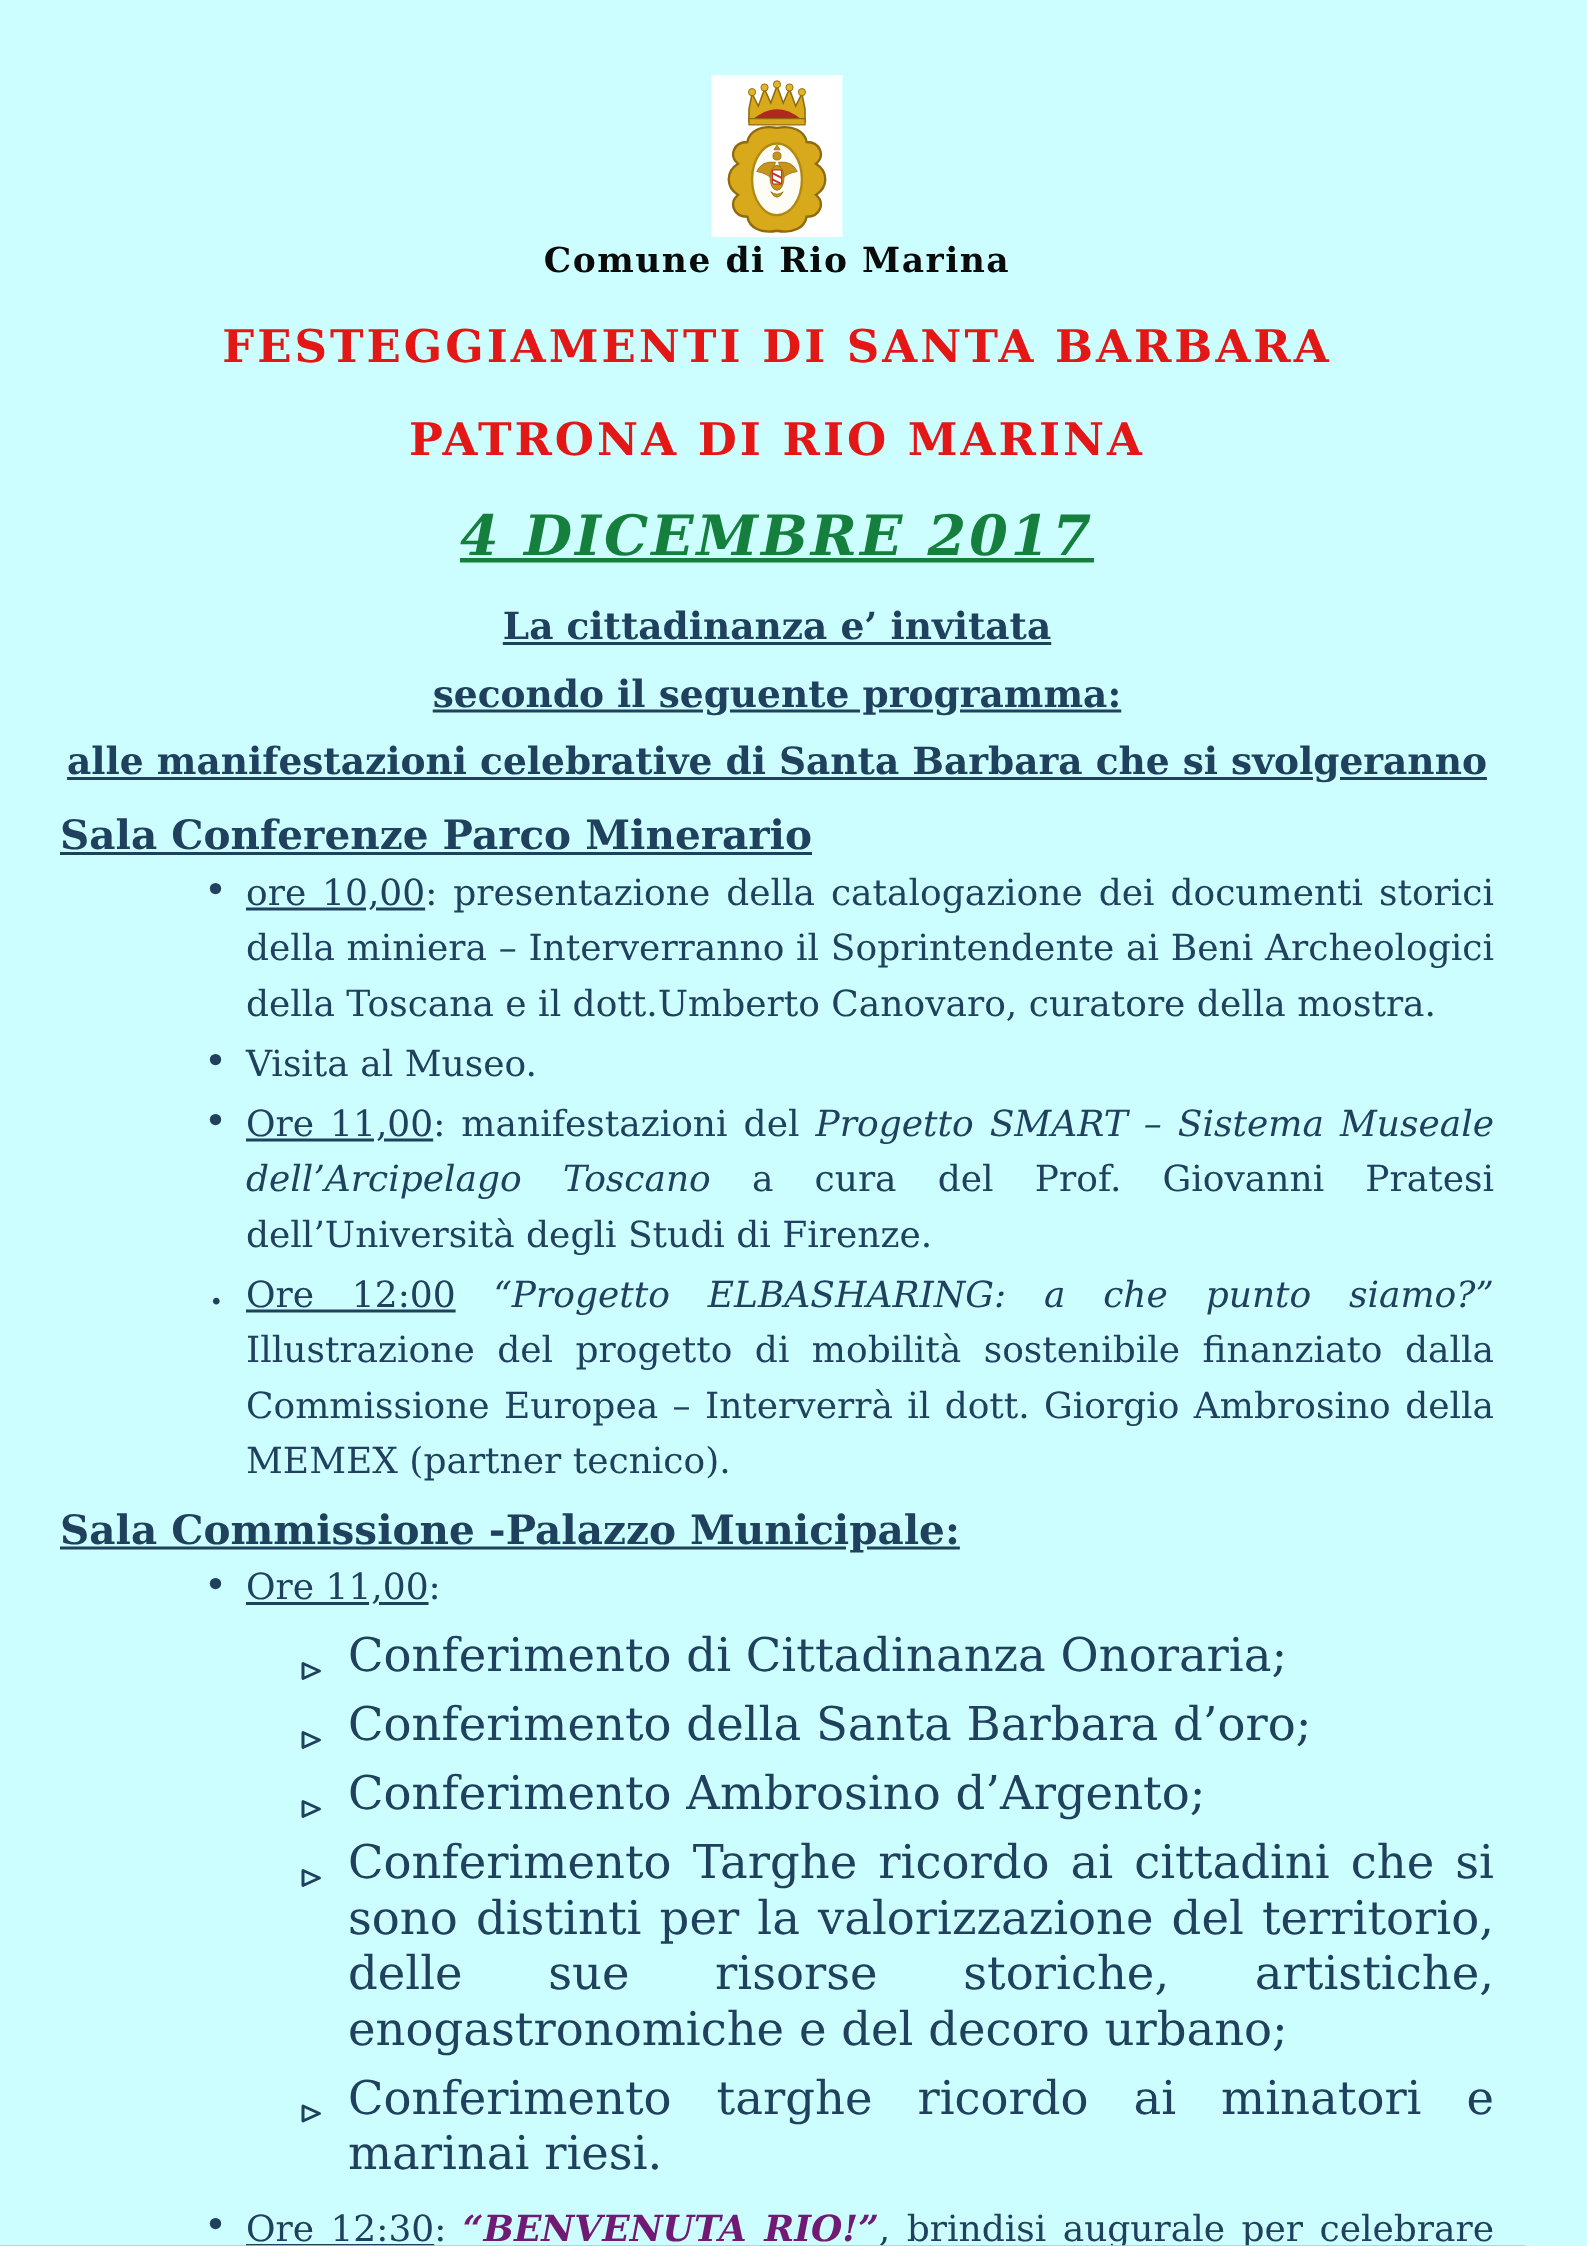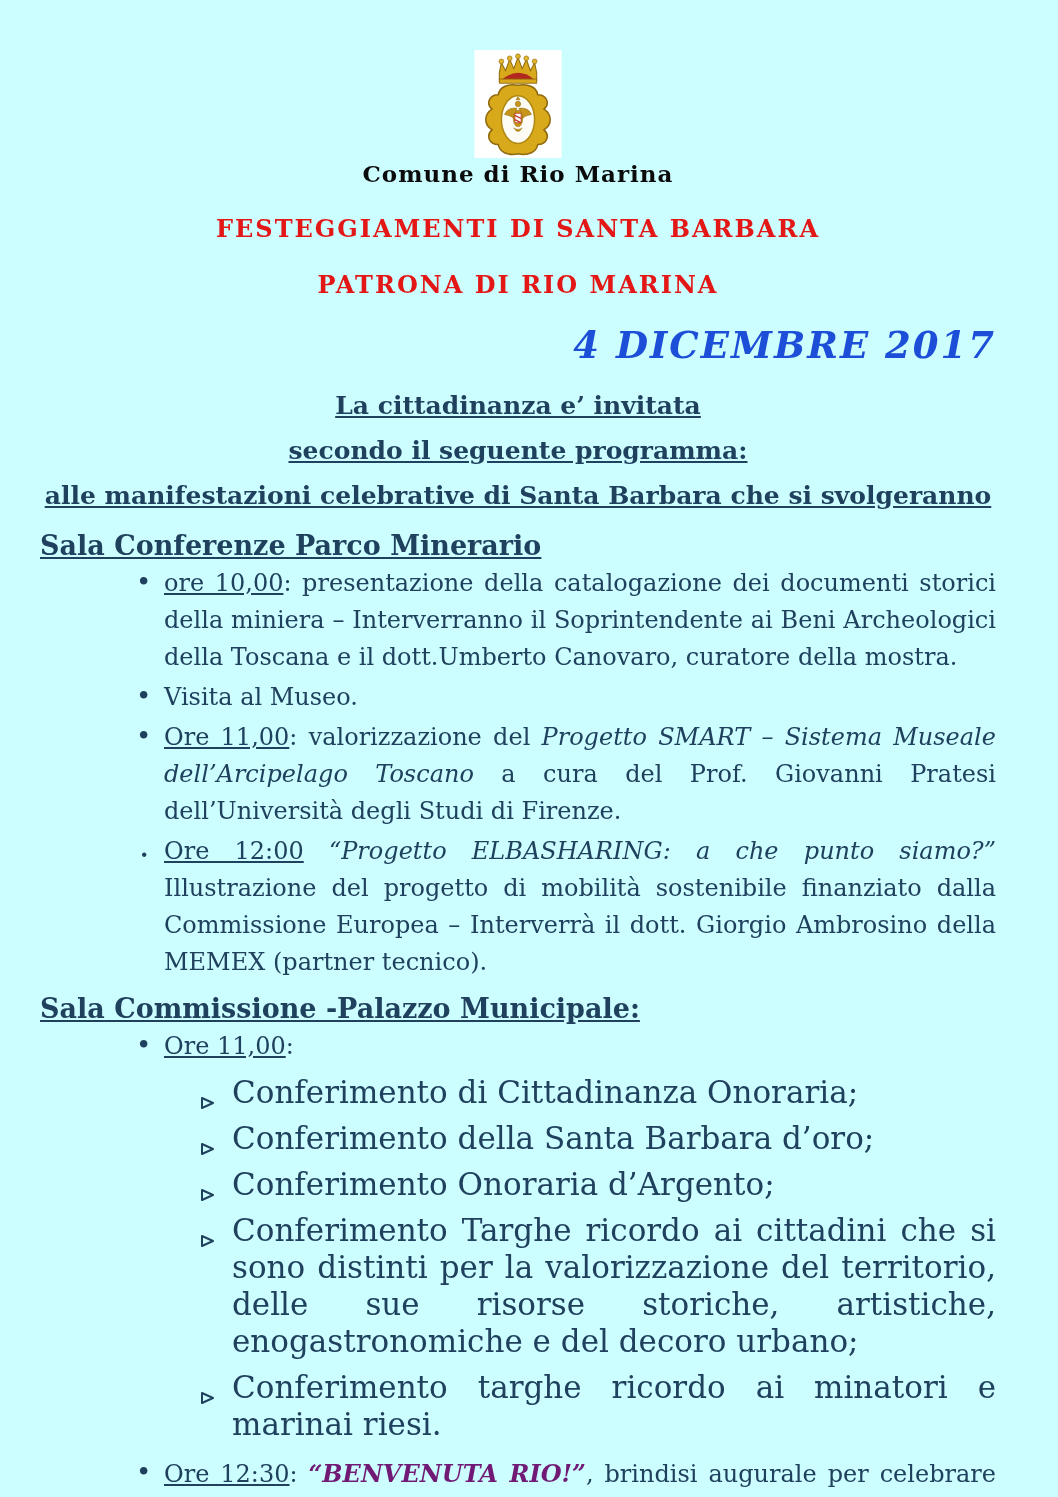--- a/index.html
+++ b/index.html
@@ -14,27 +14,27 @@
     position:relative;
   }
   
   .emblem-wrap{display:flex;justify-content:center;}
   .org-name{
     text-align:center;font-weight:bold;color:#0B0B0B;
     font-size:23px;letter-spacing:1px;margin-top:2px;
   }
   
   .red-title{
-    color:#E41717;font-weight:bold;font-size:24px;
+    color:#E41717;font-weight:bold;font-size:30px;
     letter-spacing:2px;text-align:center;margin-top:27px;
   }
   
   .event-date{
-    color:#1d4ed8;font-size:37px;font-weight:bold;font-style:italic;
-    letter-spacing:2px;text-align:right;
+    color:#15803d;font-size:37px;font-weight:bold;font-style:italic;
+    letter-spacing:2px;text-align:center;text-decoration:underline;
     margin-top:24px;
   }
   
   .intro{margin-top:16px;}
   .intro div{
     font-size:25px;font-weight:bold;
     text-align:center;text-decoration:underline;line-height:45px;
   }
   
   .sec-heading{
@@ -113,21 +113,21 @@
   <div class="sec-heading">Sala Conferenze Parco Minerario</div>
 
   <ul>
     <li class="ev">
       <span class="time">ore 10,00</span><span>: presentazione della catalogazione dei documenti storici della miniera – Interverranno il Soprintendente ai Beni Archeologici della Toscana e il dott.Umberto Canovaro, curatore della mostra.</span>
     </li>
     <li class="ev">
       <span>Visita al Museo.</span>
     </li>
     <li class="ev">
-      <span class="time">Ore 11,00</span><span>: valorizzazione del </span><span class="it">Progetto SMART – Sistema Museale dell’Arcipelago Toscano</span><span> a cura del Prof. Giovanni Pratesi dell’Università degli Studi di Firenze.</span>
+      <span class="time">Ore 11,00</span><span>: manifestazioni del </span><span class="it">Progetto SMART – Sistema Museale dell’Arcipelago Toscano</span><span> a cura del Prof. Giovanni Pratesi dell’Università degli Studi di Firenze.</span>
     </li>
     <li class="ev dot">
       <span class="time">Ore 12:00</span><span class="it"> “Progetto ELBASHARING: a che punto siamo?”</span><span> Illustrazione del progetto di mobilità sostenibile finanziato dalla Commissione Europea – Interverrà il dott. Giorgio Ambrosino della MEMEX (partner tecnico).</span>
     </li>
   </ul>
 
   <div class="sec-heading">Sala Commissione -Palazzo Municipale:</div>
 
   <ul>
     <li class="ev">
@@ -142,21 +142,21 @@
         <li class="sub-item">
           <span class="arrow"><svg width="18" height="16" viewBox="0 0 18 16">
                 <path d="M3 3 L14 8 L3 13 Z" fill="none" stroke="#20415E" stroke-width="2" stroke-linejoin="round"></path>
               </svg></span>
           <span>Conferimento della Santa Barbara d’oro;</span>
         </li>
         <li class="sub-item">
           <span class="arrow"><svg width="18" height="16" viewBox="0 0 18 16">
                 <path d="M3 3 L14 8 L3 13 Z" fill="none" stroke="#20415E" stroke-width="2" stroke-linejoin="round"></path>
               </svg></span>
-          <span>Conferimento Onoraria d’Argento;</span>
+          <span>Conferimento Ambrosino d’Argento;</span>
         </li>
         <li class="sub-item">
           <span class="arrow"><svg width="18" height="16" viewBox="0 0 18 16">
                 <path d="M3 3 L14 8 L3 13 Z" fill="none" stroke="#20415E" stroke-width="2" stroke-linejoin="round"></path>
               </svg></span>
           <span>Conferimento Targhe ricordo ai cittadini che si sono distinti per la valorizzazione del territorio, delle sue risorse storiche, artistiche, enogastronomiche e del decoro urbano;</span>
         </li>
         <li class="sub-item">
           <span class="arrow"><svg width="18" height="16" viewBox="0 0 18 16">
                 <path d="M3 3 L14 8 L3 13 Z" fill="none" stroke="#20415E" stroke-width="2" stroke-linejoin="round"></path>

